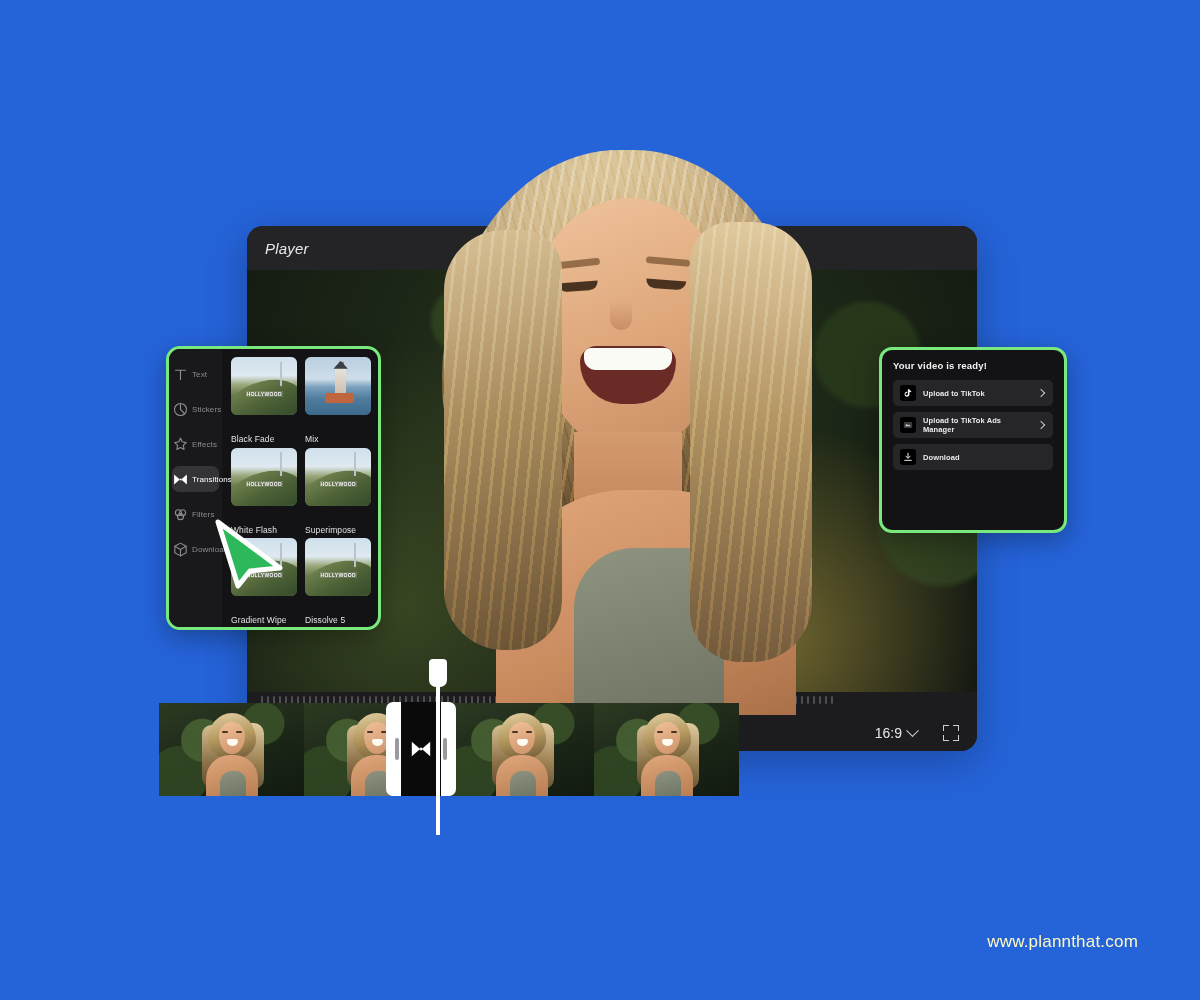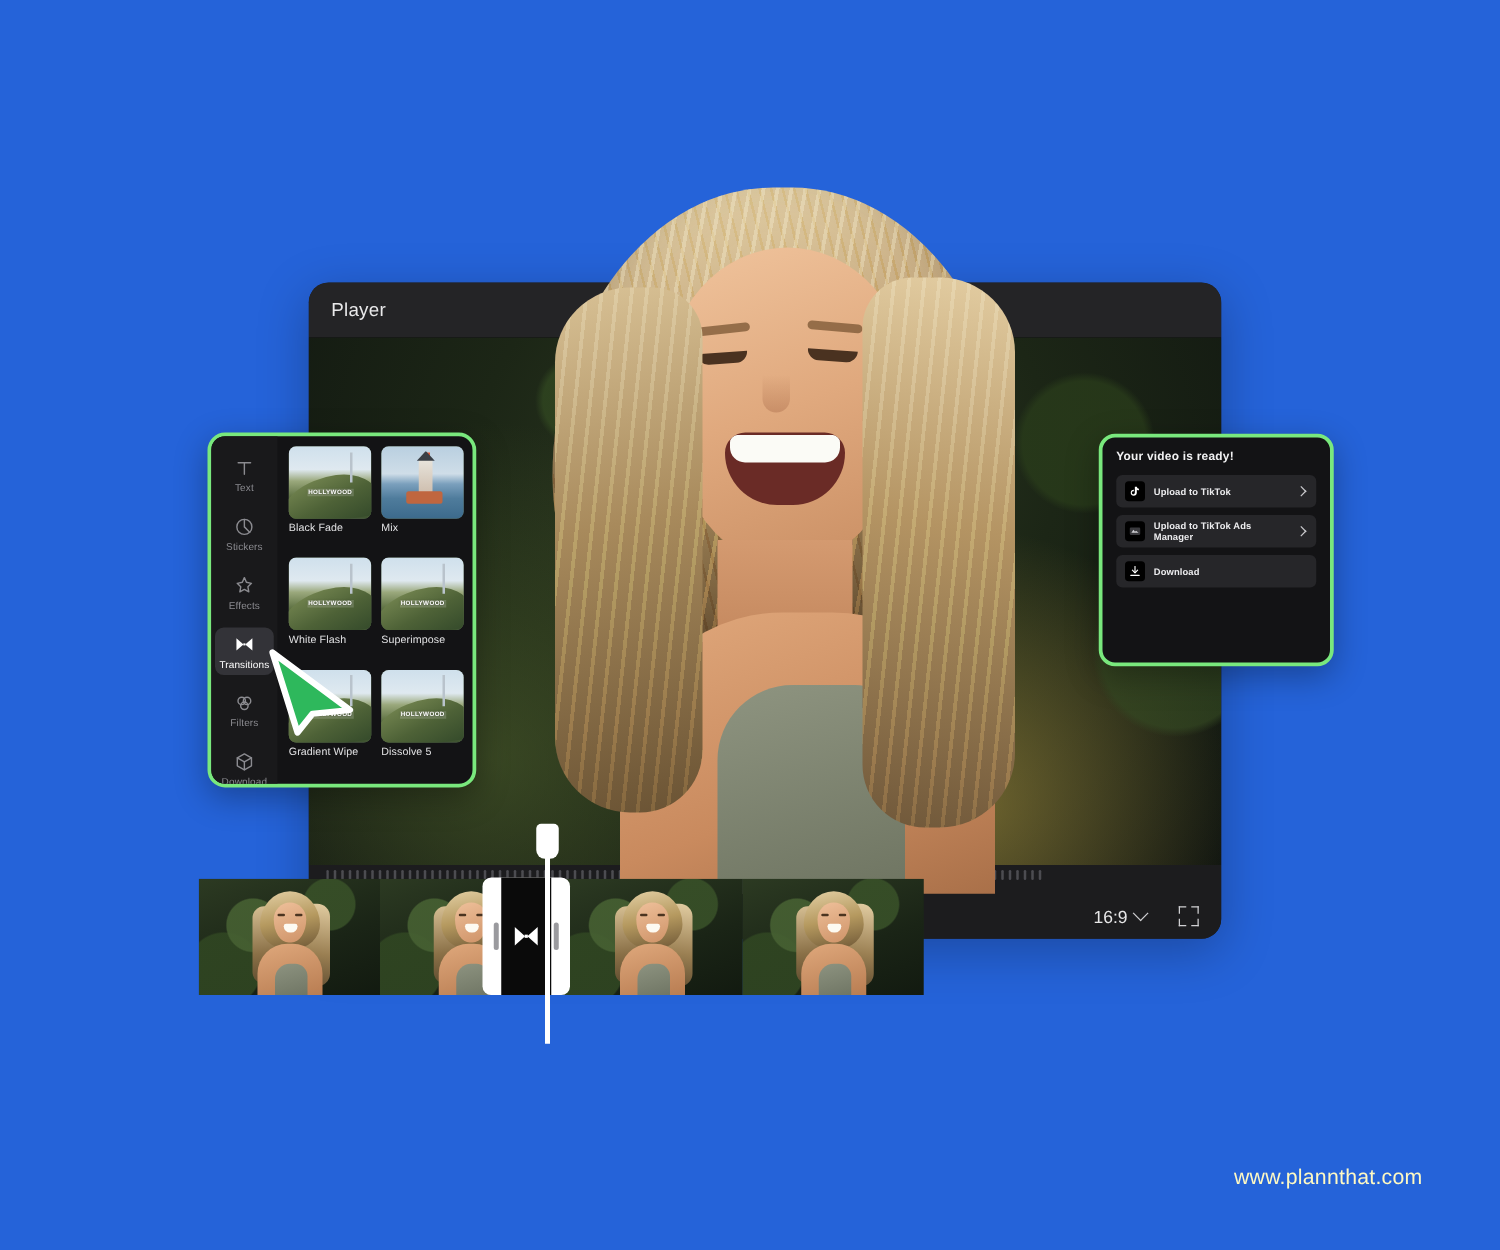--- a/index.html
+++ b/index.html
@@ -43,20 +43,21 @@
     height: 44px;
     background: #242426;
     display: flex;
     align-items: center;
     padding-left: 18px;
   }
   .player-title {
     color: #e9e9ea;
     font-size: 15px;
     letter-spacing: 0.2px;
+    font-style: italic;
   }
 
   .player-canvas {
     position: absolute;
     left: 0; top: 44px;
     width: 100%;
     height: 422px;
     background: #0d0f0c;
     overflow: hidden;
   }
@@ -258,21 +259,21 @@
     align-items: center;
     padding-top: 12px;
     gap: 9px;
     flex: 0 0 53px;
   }
   .tp-item {
     width: 47px;
     padding: 5px 0 4px;
     border-radius: 7px;
     display: flex;
-    flex-direction: column;
+    flex-direction: row;
     align-items: center;
     gap: 3px;
     color: #8b8b90;
   }
   .tp-item.active {
     background: #333338;
     color: #ffffff;
   }
   .tp-ico { width: 17px; height: 17px; display:block; }
   .tp-label { font-size: 8px; letter-spacing: .1px; }
@@ -280,21 +281,21 @@
 
   .tp-grid {
     flex: 1;
     padding: 8px 7px 6px 9px;
     display: grid;
     grid-template-columns: 1fr 1fr;
     grid-template-rows: repeat(3, 1fr);
     gap: 4px 8px;
     align-content: start;
   }
-  .tp-cell { display: flex; flex-direction: column; gap: 3px; }
+  .tp-cell { display: flex; flex-direction: column; gap: 20px; }
   .tp-thumb {
     width: 100%;
     height: 58px;
     border-radius: 6px;
     overflow: hidden;
     position: relative;
     background: #5d6f58;
   }
   .thumb-hill {
     position: absolute; inset: 0;

